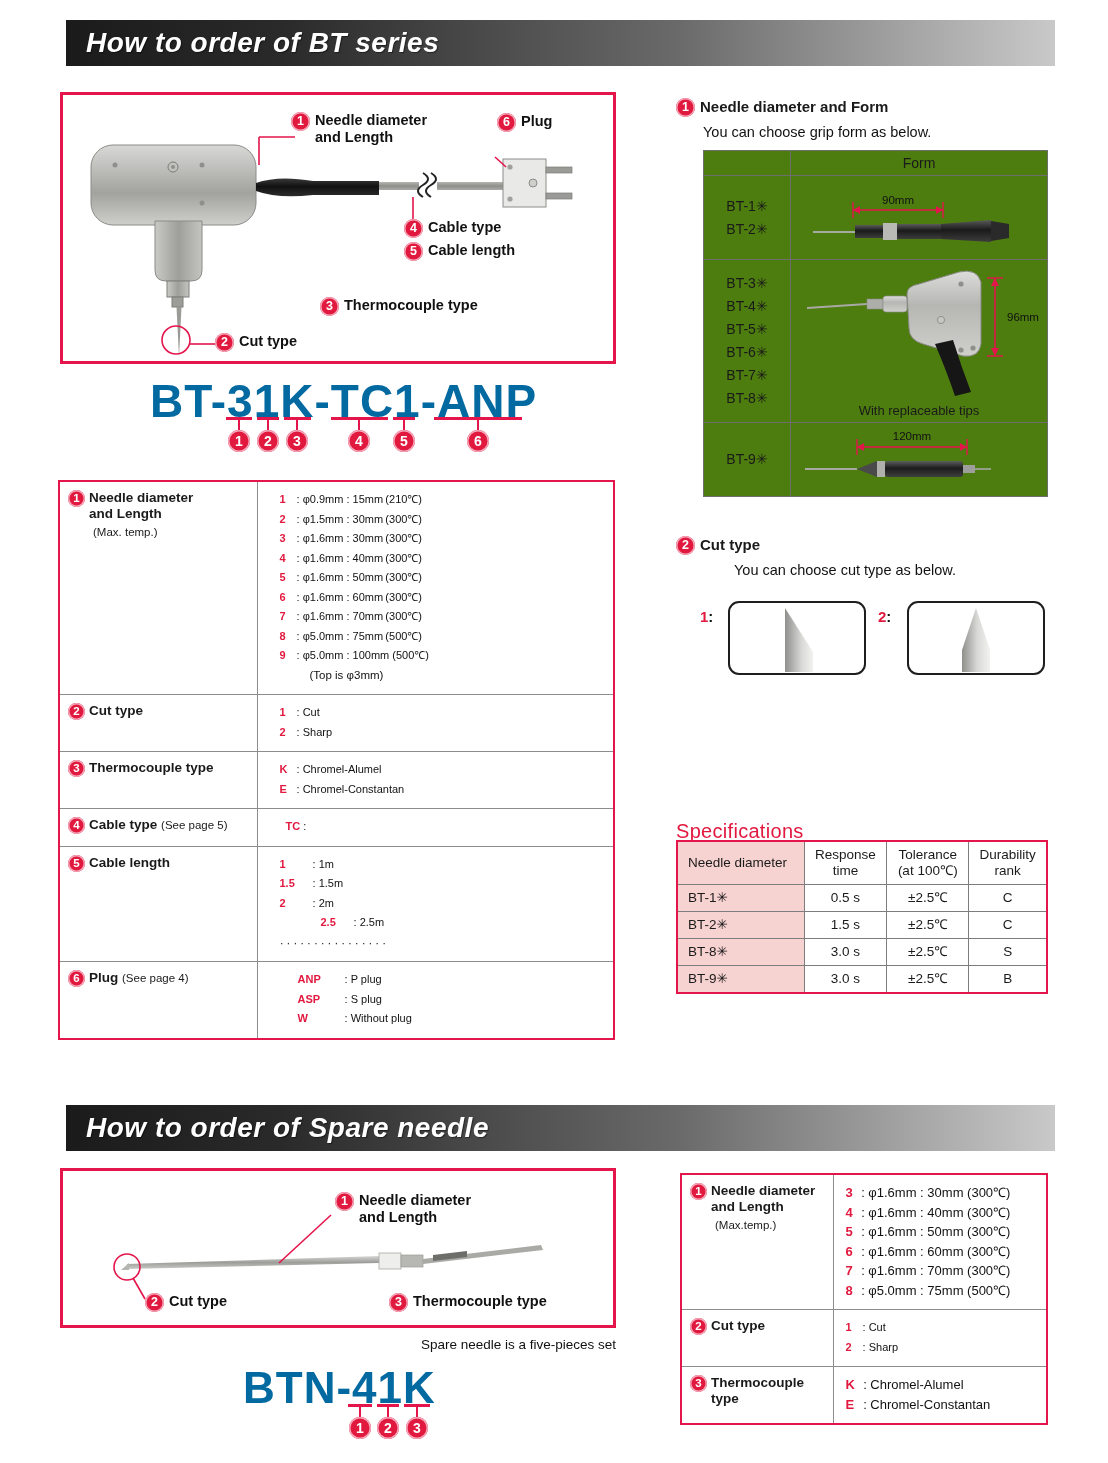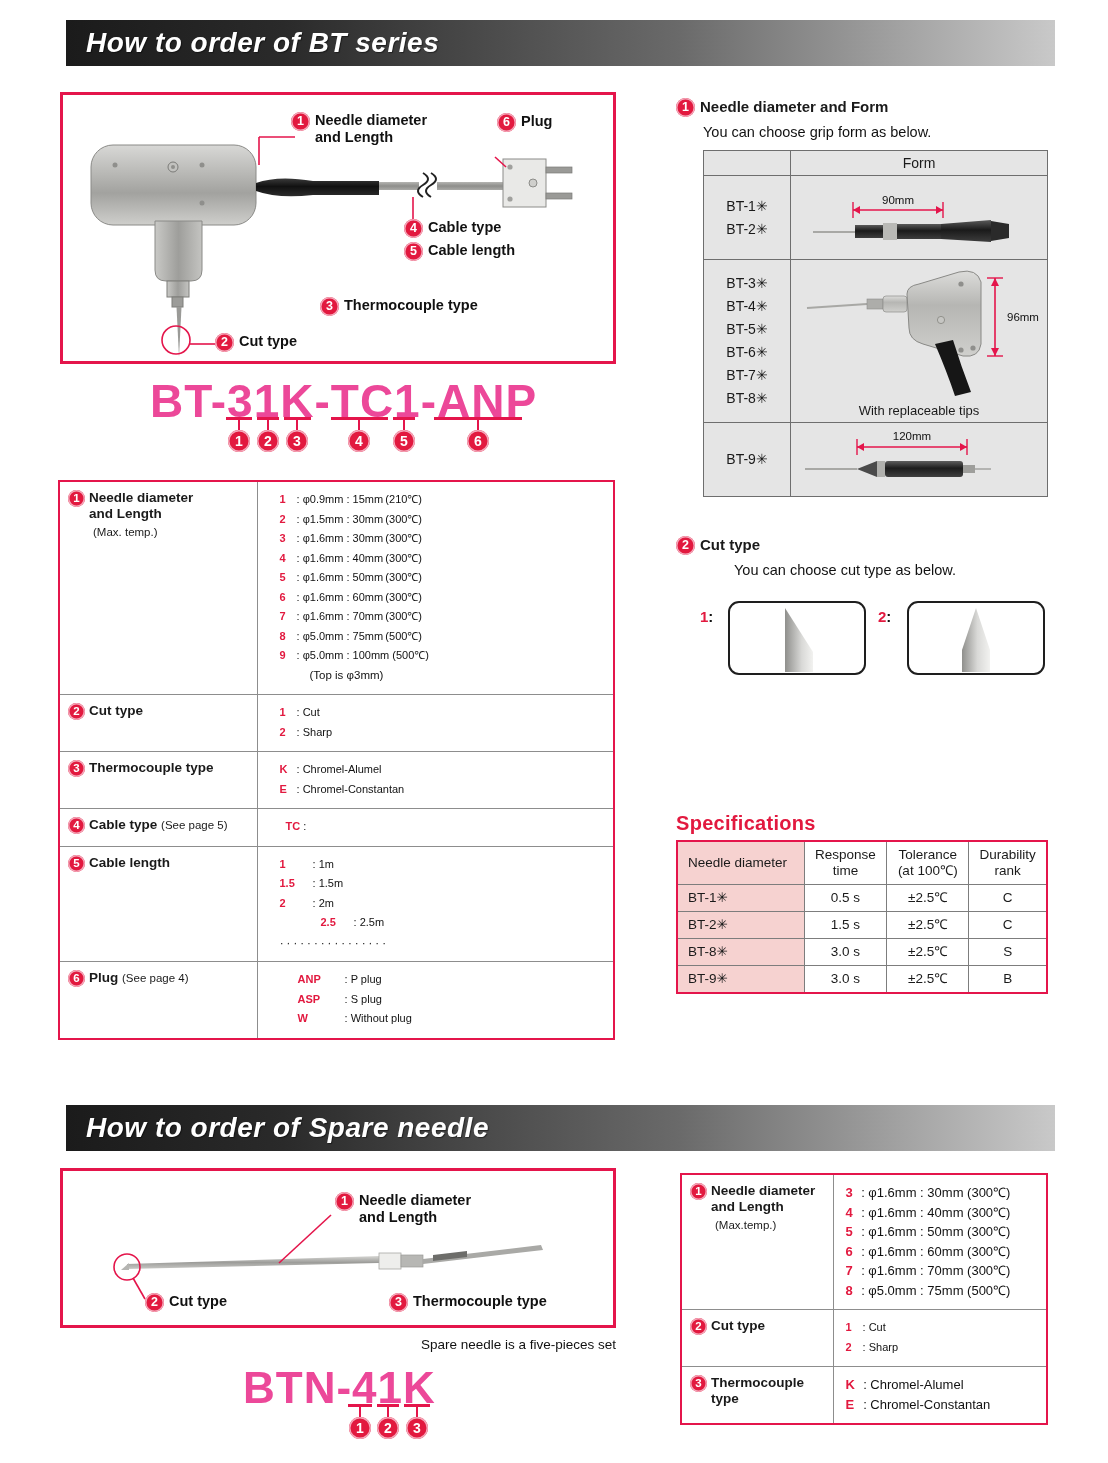--- a/index.html
+++ b/index.html
@@ -37,54 +37,54 @@
     flex:0 0 auto;
   }
   .badge.sm{ width:17px; height:17px; line-height:17px; font-size:11.5px; }
   .badge.lg{ width:22px; height:22px; line-height:22px; font-size:14px; }
 
   
   .callout{ position:absolute; display:flex; align-items:flex-start; gap:5px; }
   .callout .txt{ font-weight:bold; font-size:14.5px; line-height:17px; color:#111; }
 
   
-  .partno{ position:absolute; font-weight:bold; letter-spacing:1px; color:#ec4899; }
+  .partno{ position:absolute; font-weight:bold; letter-spacing:1px; color:#0369a1; }
   .pn-underline{ position:absolute; height:3px; background:#e4154b; }
   .pn-stem{ position:absolute; width:2px; background:#e4154b; }
   .pn-badge{ position:absolute; }
 
   
   .opt-table{ position:absolute; border:2px solid #e4154b; border-collapse:collapse; background:#fff;}
   .opt-table td{ border:1px solid #8d8d8d; vertical-align:top; padding:8px 6px 9px 8px; }
   .opt-table tr td:first-child{ border-left:none; }
   .opt-table tr td:last-child{ border-right:none; }
   .opt-table tr:first-child td{ border-top:none; }
   .opt-table tr:last-child td{ border-bottom:none; }
   .lbl{ display:flex; align-items:flex-start; gap:4px; }
   .lbl .ltext{ font-weight:bold; font-size:13.5px; line-height:16px; }
   .lbl .lnote{ font-weight:normal; font-size:11.5px; }
   .sub-note{ font-size:11.5px; font-weight:normal; margin-left:4px; display:block; margin-top:2px;}
   .optline{ font-size:11px; line-height:19.5px; white-space:nowrap; color:#111; }
   .optline .k{ color:#e2193f; font-weight:bold; display:inline-block; }
   .dots{ letter-spacing:2.5px; font-size:13px; color:#333; }
 
   
-  .form-table{ position:absolute; border-collapse:collapse; background:#e5e5e5; }
+  .form-table{ position:absolute; border-collapse:collapse; background:#4d7c0f; }
   .form-table td{ border:1px solid #6e6e6e; text-align:center; font-size:14px; padding:4px; }
   .form-models{ line-height:23px; font-size:14.5px; }
 
   
   .spec-table{ position:absolute; border:2px solid #e4154b; border-collapse:collapse; background:#fff; }
   .spec-table td{ border:1px solid #7d7d7d; text-align:center; font-size:13.5px; padding:5px 4px; line-height:16px;}
   .spec-table td.first{ background:#f6d2d0; text-align:left; padding-left:10px; }
   .spec-table tr td:first-child{ border-left:none;}
   .spec-table tr td:last-child{ border-right:none;}
   .spec-table tr:first-child td{ border-top:none;}
   .spec-table tr:last-child td{ border-bottom:none;}
-  .spec-title{ position:absolute; color:#e2193f; font-weight:bold; font-size:20px; letter-spacing:.3px;}
+  .spec-title{ position:absolute; color:#e2193f; font-weight:normal; font-size:20px; letter-spacing:.3px;margin-top:8px;}
 
   .plain{ position:absolute; font-size:14.5px; color:#111; }
   .sec-head{ position:absolute; display:flex; align-items:flex-start; gap:5px; }
   .sec-head .h{ font-weight:bold; font-size:15px; }
 </style>
 </head>
 <body>
 
 <div class="sec-bar" style="top:20px;">
   <span class="sec-title">How to order of BT series</span>

